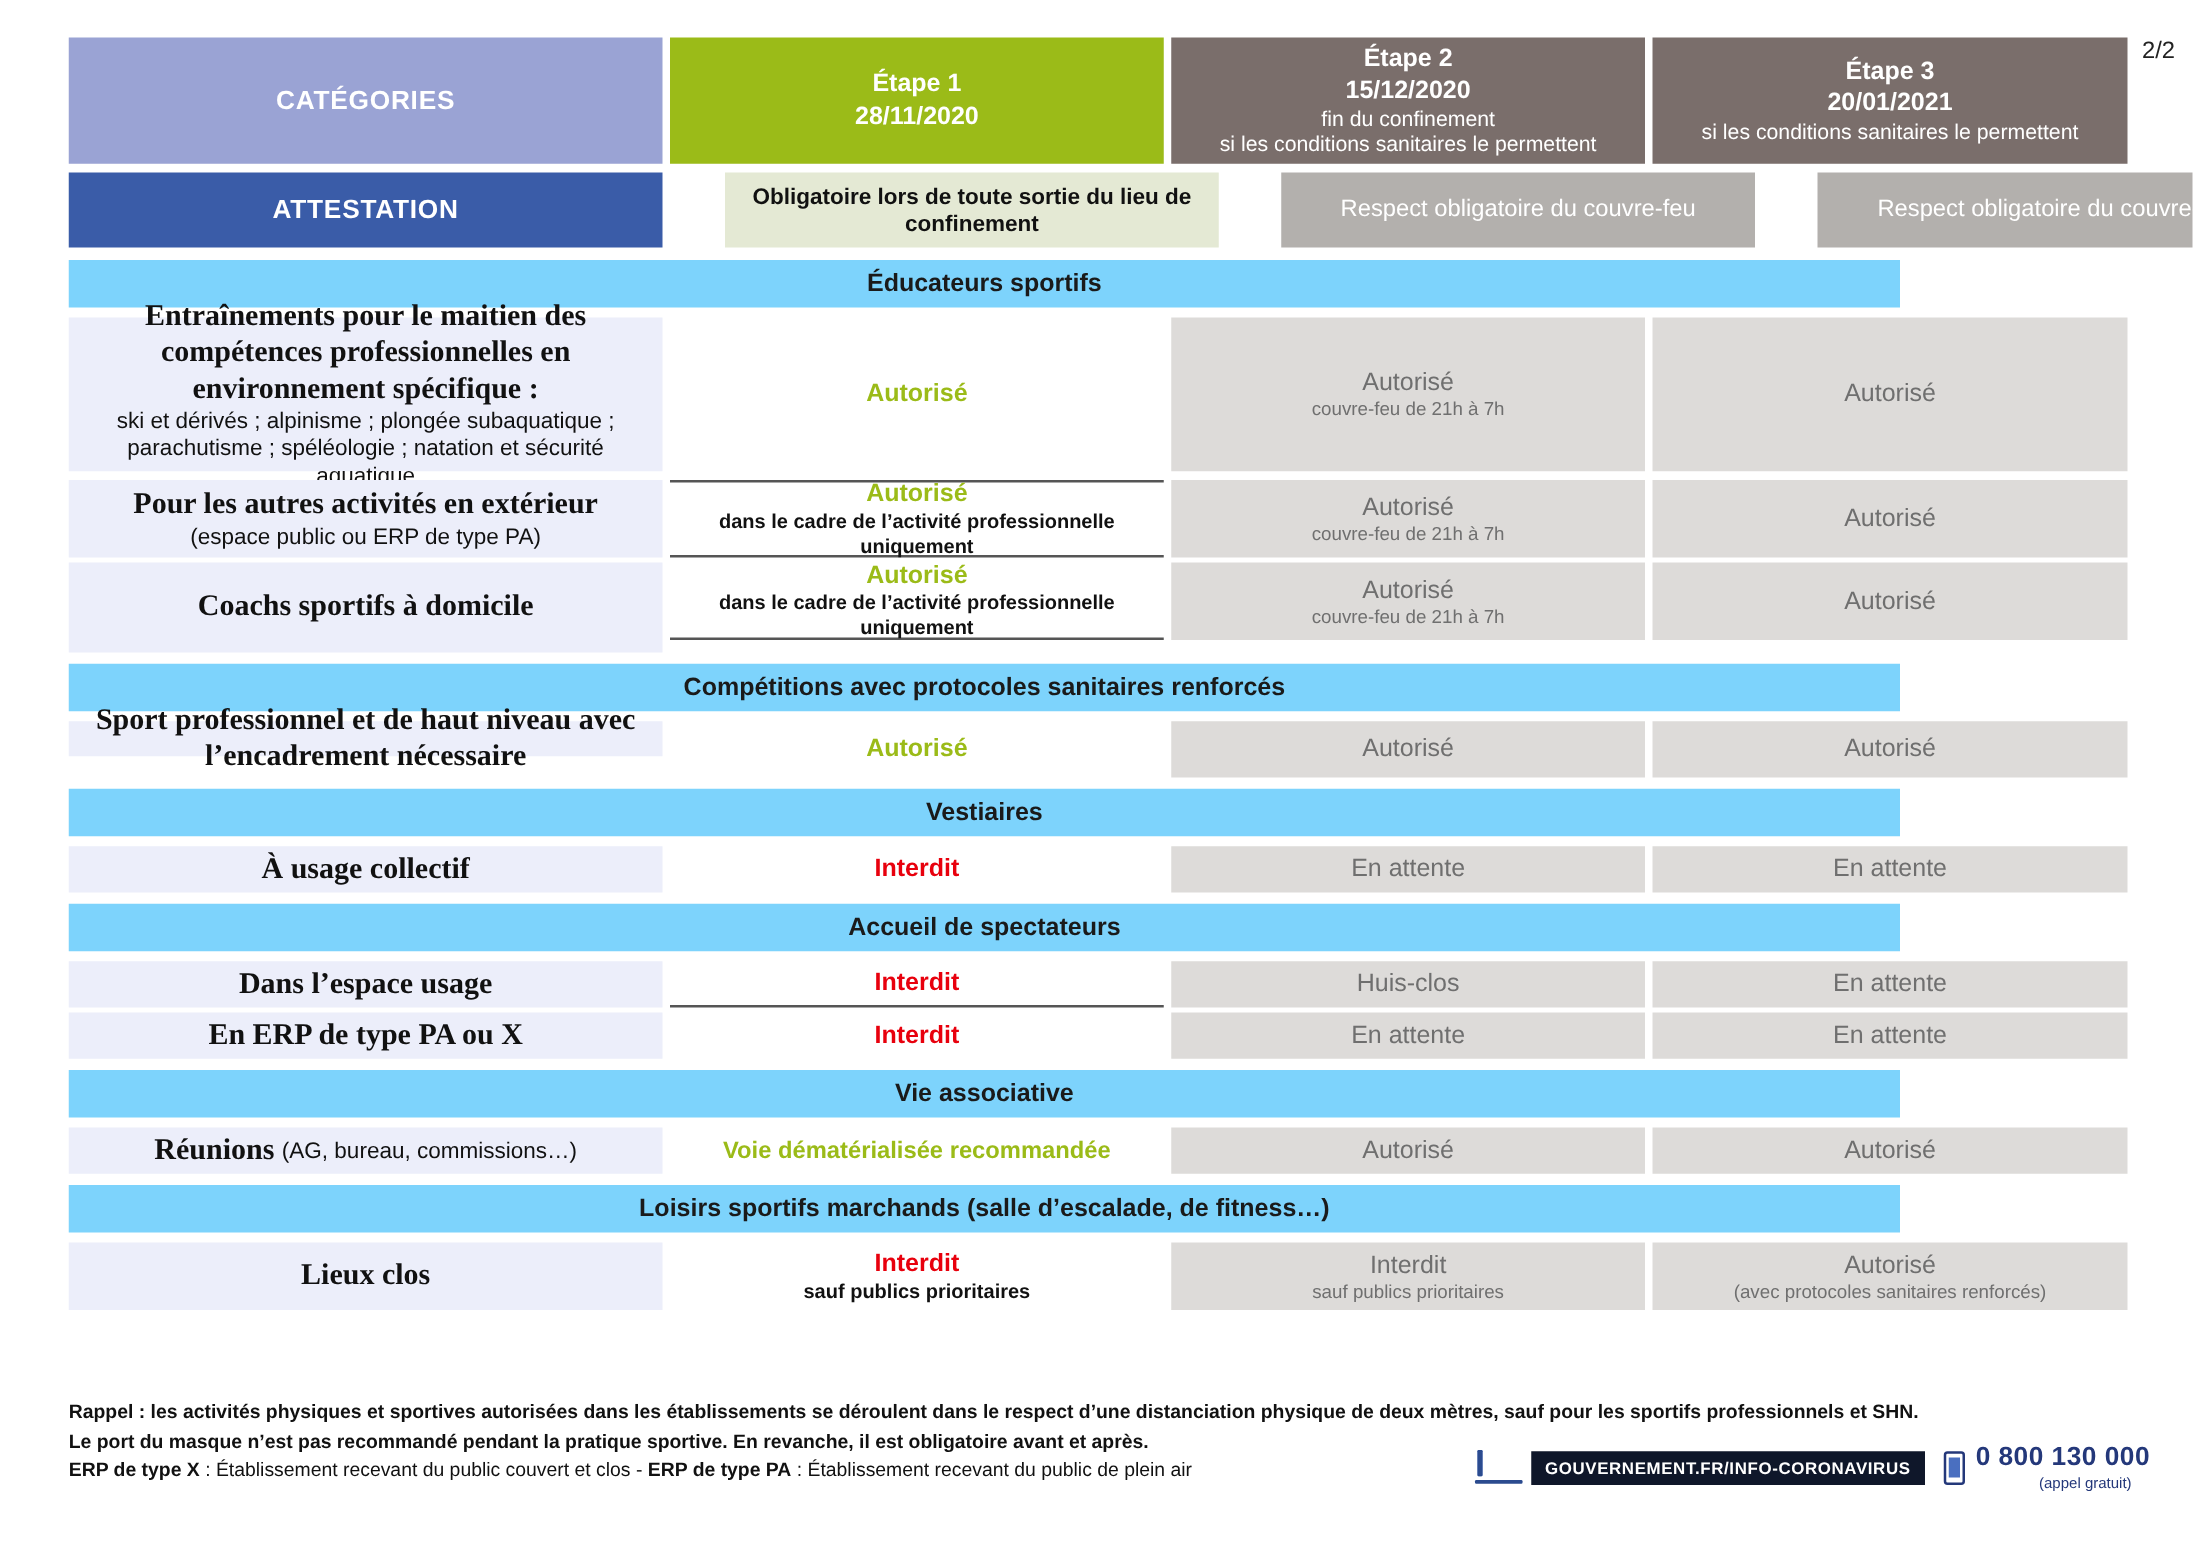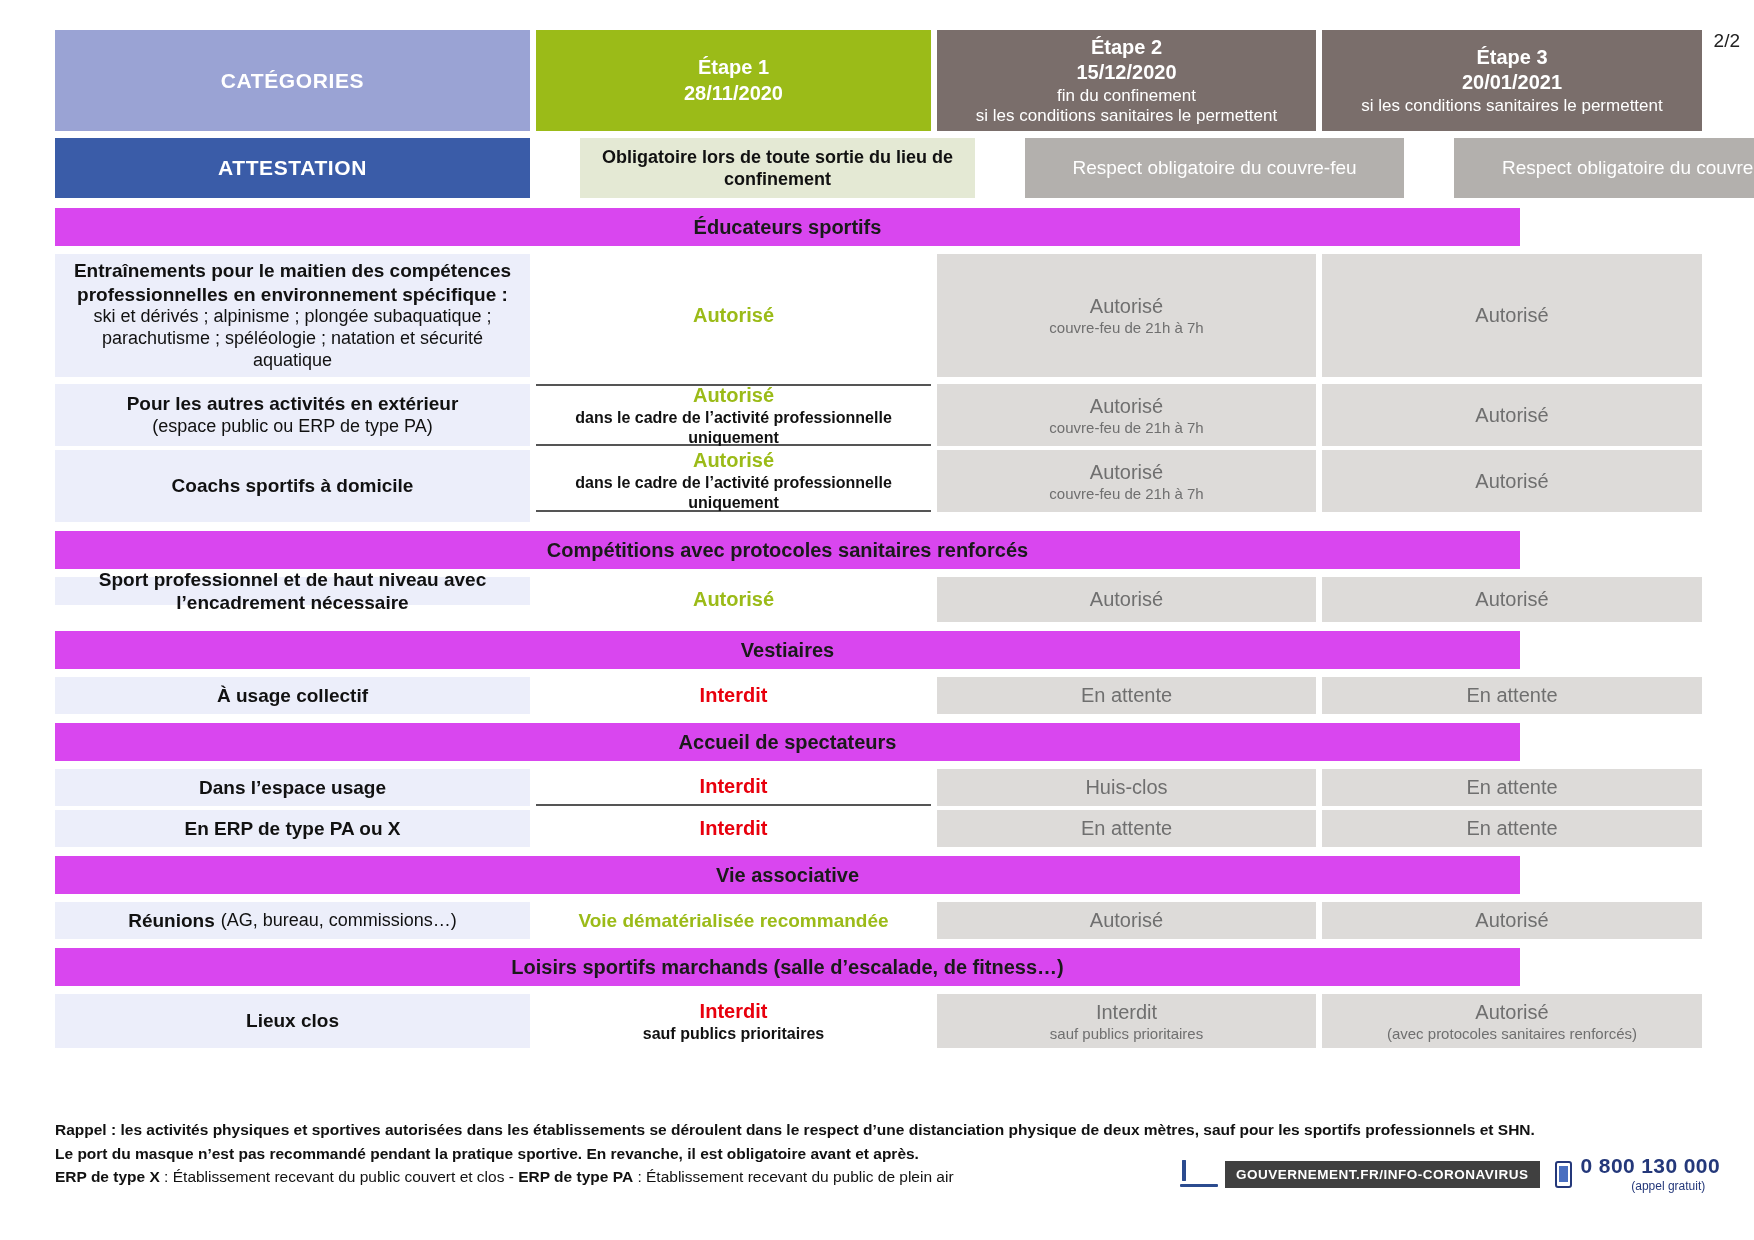--- a/index.html
+++ b/index.html
@@ -92,40 +92,40 @@
     color: #ffffff;
     font-size: 19px;
     height: 60px;
     text-align: center;
     display: flex; align-items: center; justify-content: center;
     padding: 0 6px;
   }
 
   
   .band {
-    background: #d946ef;
+    background: #7dd3fc;
     color: #1a1a1a;
     font-weight: bold;
     font-size: 20px;
     height: 38px;
     display: flex; align-items: center; justify-content: center;
     width: 1465px;
     margin: 9px 0 8px 0;
   }
 
   
   .lbl {
     background: #eceefa;
     color: #111;
     text-align: center;
     display: flex; flex-direction: column;
     align-items: center; justify-content: center;
     padding: 5px 10px;
   }
-  .lbl .bold { font-weight: bold; font-size: 19px; line-height: 1.22; }
+  .lbl .bold { font-weight: bold; font-size: 24px; line-height: 1.22; font-family: Liberation Serif, serif; }
   .lbl .norm { font-weight: normal; font-size: 18px; line-height: 1.22; }
 
   .val {
     background: #ffffff;
     display: flex; flex-direction: column;
     align-items: center; justify-content: center;
     text-align: center;
     padding: 4px 6px;
   }
   .val .main { font-size: 20px; line-height: 1.25; }
@@ -183,21 +183,21 @@
     border: 2px solid #2b4b8f;
     background: #4a6fc0;
     border-radius: 1px;
   }
   .laptop .base {
     position: absolute; left: -2px; bottom: 0;
     width: 38px; height: 3px;
     background: #2b4b8f; border-radius: 1px;
   }
   .gov-pill {
-    background: #404040;
+    background: #0f172a;
     color: #fff;
     font-size: 13.5px;
     font-weight: bold;
     letter-spacing: .5px;
     padding: 6px 11px 6px 11px;
   }
   .phone-ic {
     width: 17px; height: 27px;
     border: 2px solid #24387a;
     border-radius: 3px;

